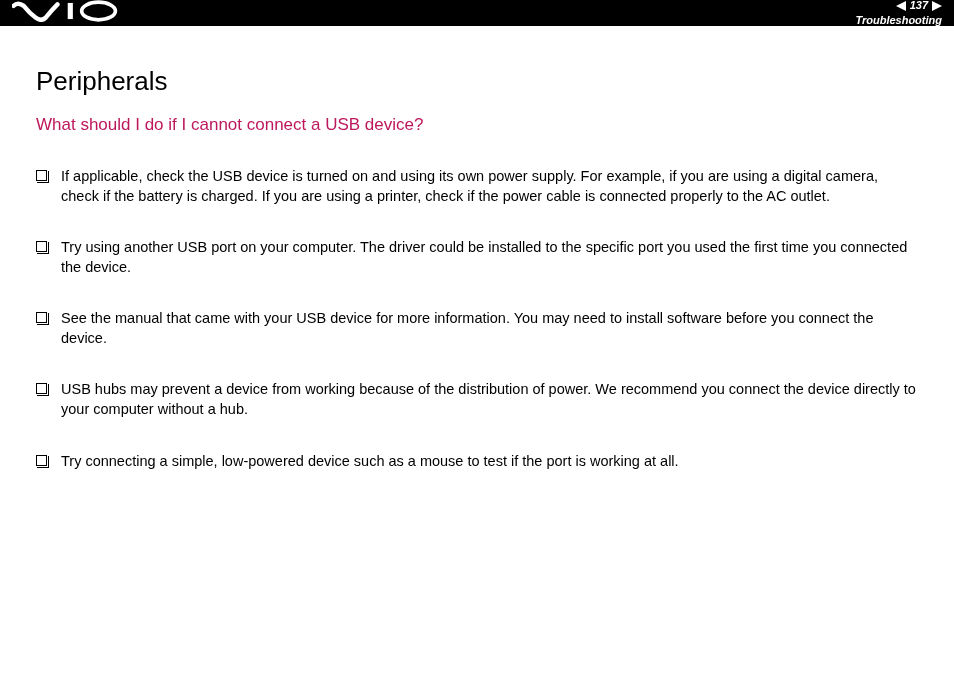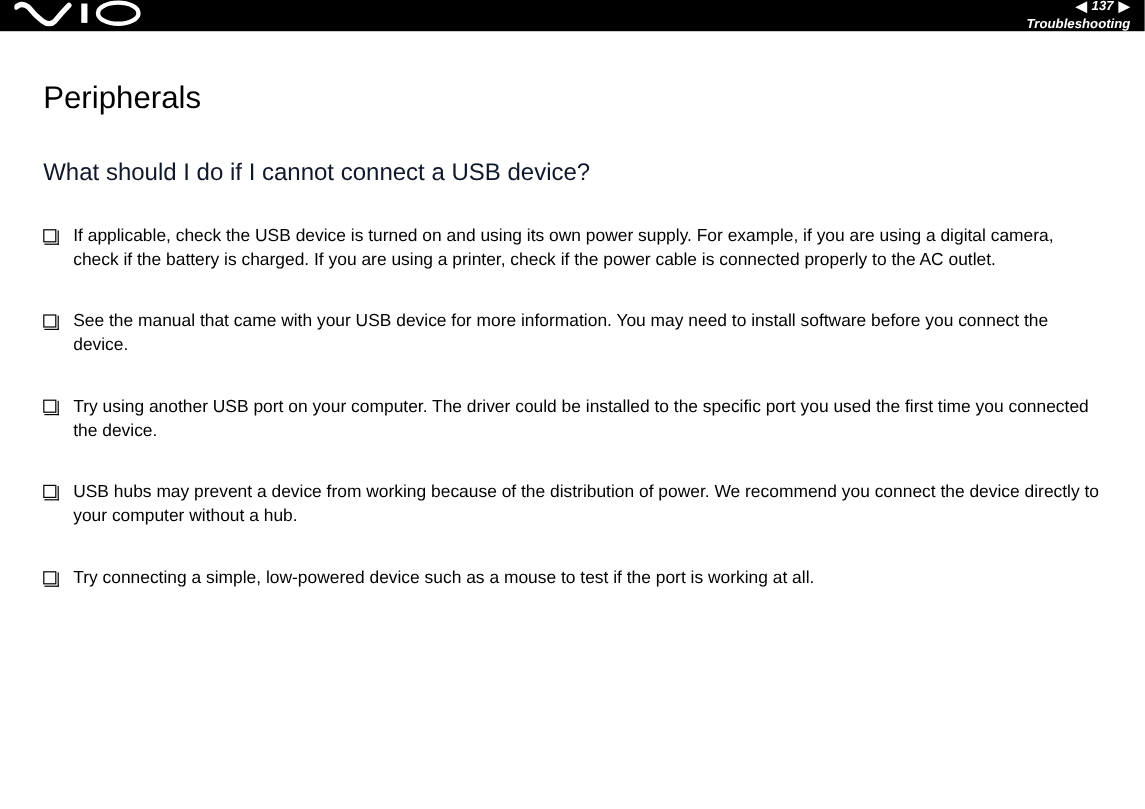--- a/index.html
+++ b/index.html
@@ -63,26 +63,26 @@
     .section-label {
       margin-top: 1px;
     }
     .content {
       padding: 40px 36px 0 36px;
     }
     .section-title {
       font-size: 26px;
       font-weight: normal;
       color: #000;
-      margin-bottom: 36px;
+      margin-bottom: 18px;
     }
     .question-title {
-      font-size: 20px;
+      font-size: 17px;
       font-weight: normal;
-      color: #0f172a;
+      color: #be185d;
       margin-bottom: 14px;
     }
     .bullet-list {
       list-style: none;
       padding-left: 0;
     }
     .bullet-item {
       display: flex;
       align-items: flex-start;
       margin-bottom: 8px;
@@ -138,25 +138,25 @@
 <div class="content">
   <h1 class="section-title">Peripherals</h1>
   <h2 class="question-title">What should I do if I cannot connect a USB device?</h2>
   <ul class="bullet-list">
     <li class="bullet-item">
       <span class="bullet-marker"></span>
       <span class="bullet-text">If applicable, check the USB device is turned on and using its own power supply. For example, if you are using a digital camera, check if the battery is charged. If you are using a printer, check if the power cable is connected properly to the AC outlet.</span>
     </li>
     <li class="bullet-item">
       <span class="bullet-marker"></span>
-      <span class="bullet-text">See the manual that came with your USB device for more information. You may need to install software before you connect the device.</span>
+      <span class="bullet-text">Try using another USB port on your computer. The driver could be installed to the specific port you used the first time you connected the device.</span>
     </li>
     <li class="bullet-item">
       <span class="bullet-marker"></span>
-      <span class="bullet-text">Try using another USB port on your computer. The driver could be installed to the specific port you used the first time you connected the device.</span>
+      <span class="bullet-text">See the manual that came with your USB device for more information. You may need to install software before you connect the device.</span>
     </li>
     <li class="bullet-item">
       <span class="bullet-marker"></span>
       <span class="bullet-text">USB hubs may prevent a device from working because of the distribution of power. We recommend you connect the device directly to your computer without a hub.</span>
     </li>
     <li class="bullet-item">
       <span class="bullet-marker"></span>
       <span class="bullet-text">Try connecting a simple, low-powered device such as a mouse to test if the port is working at all.</span>
     </li>
   </ul>

